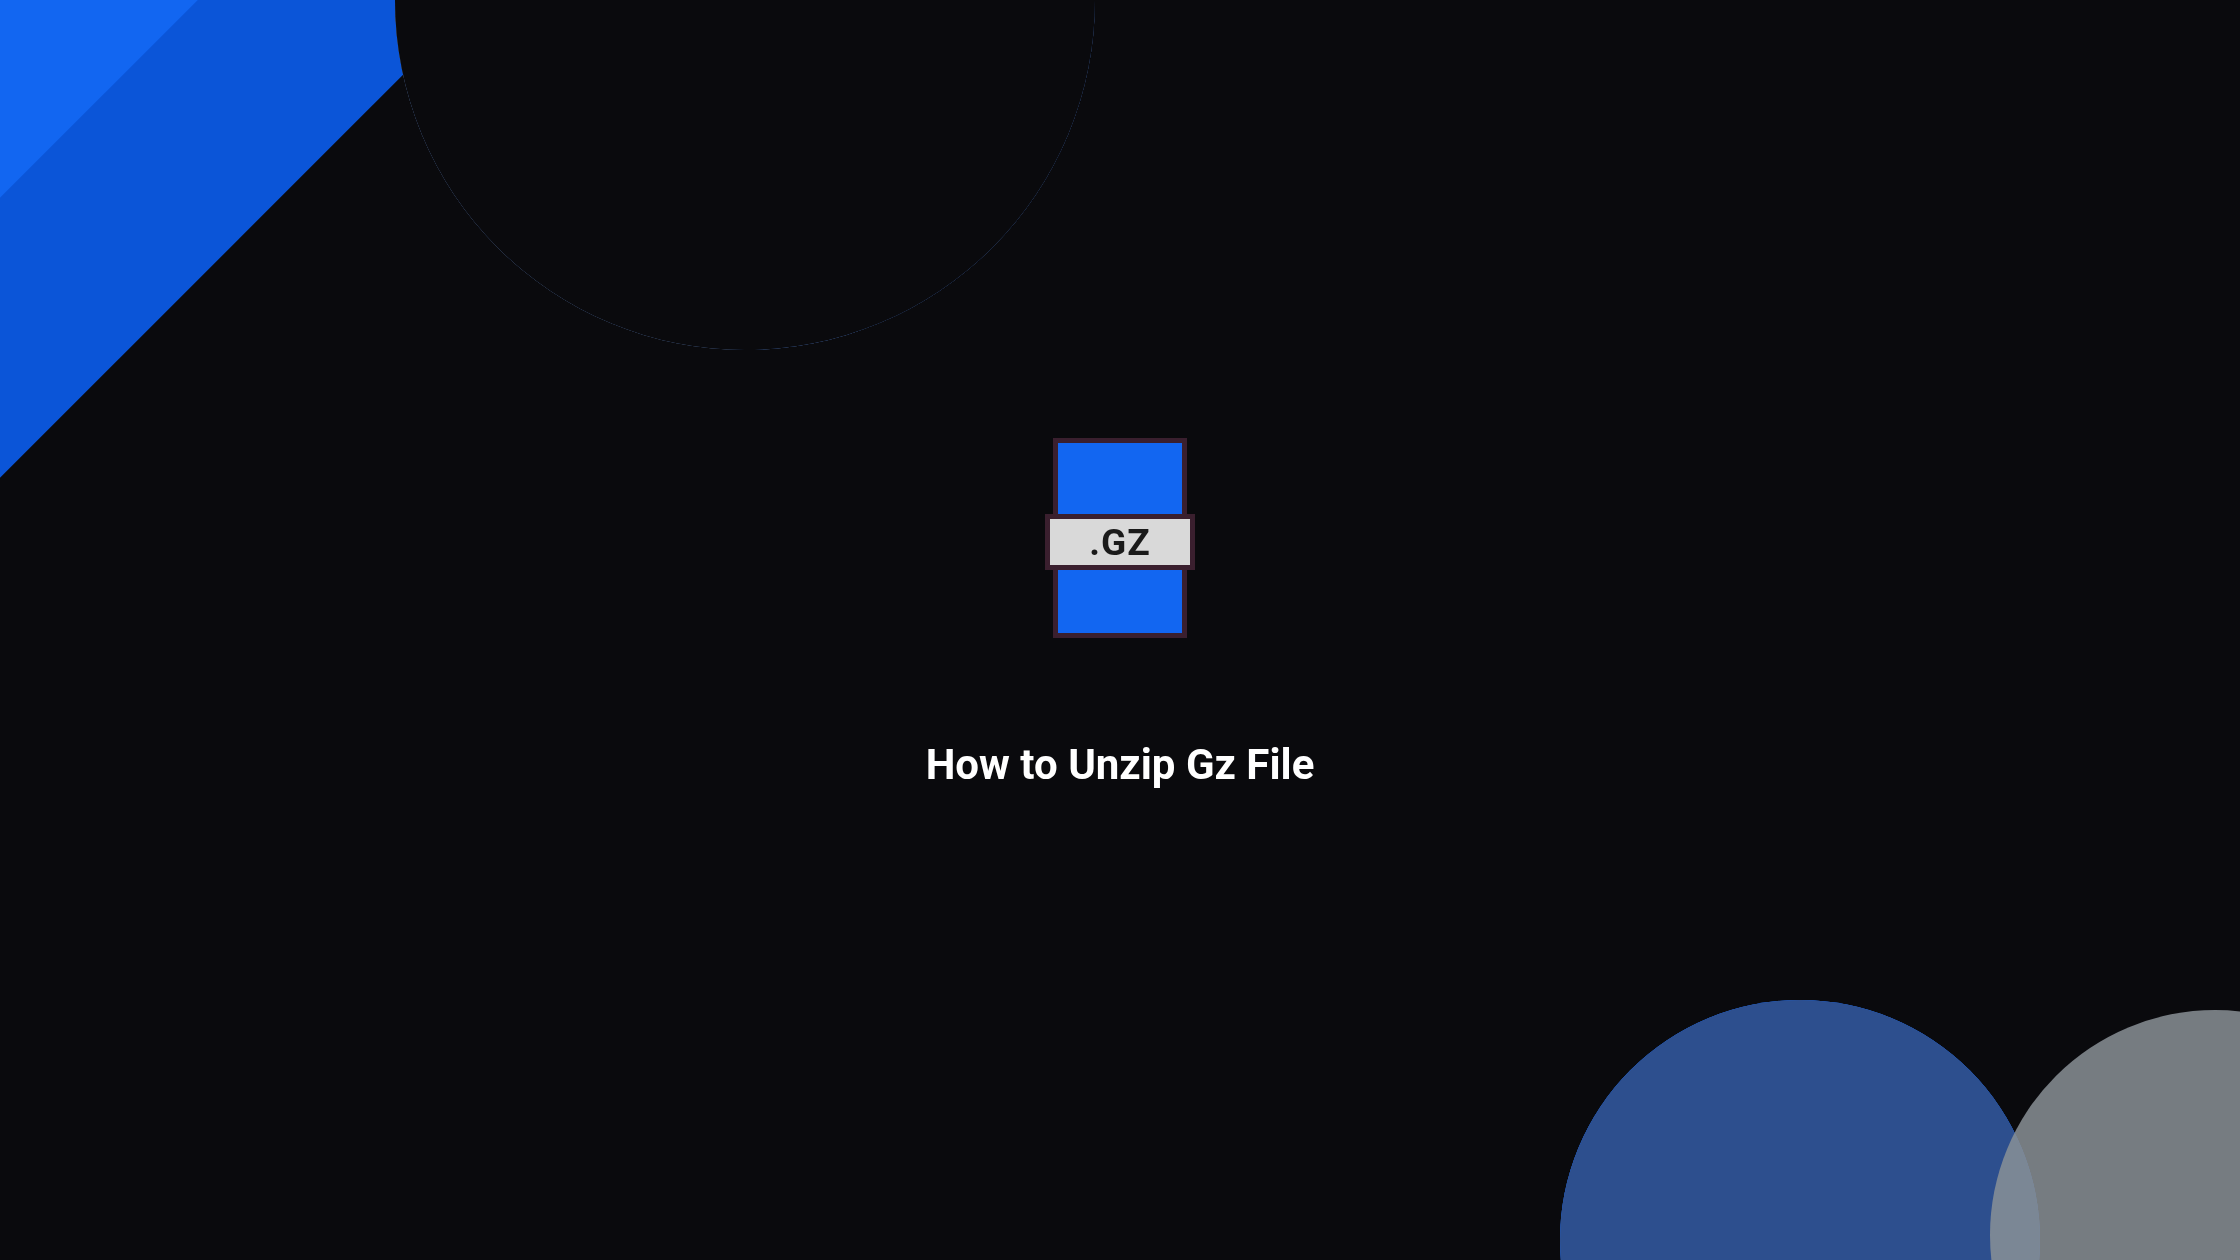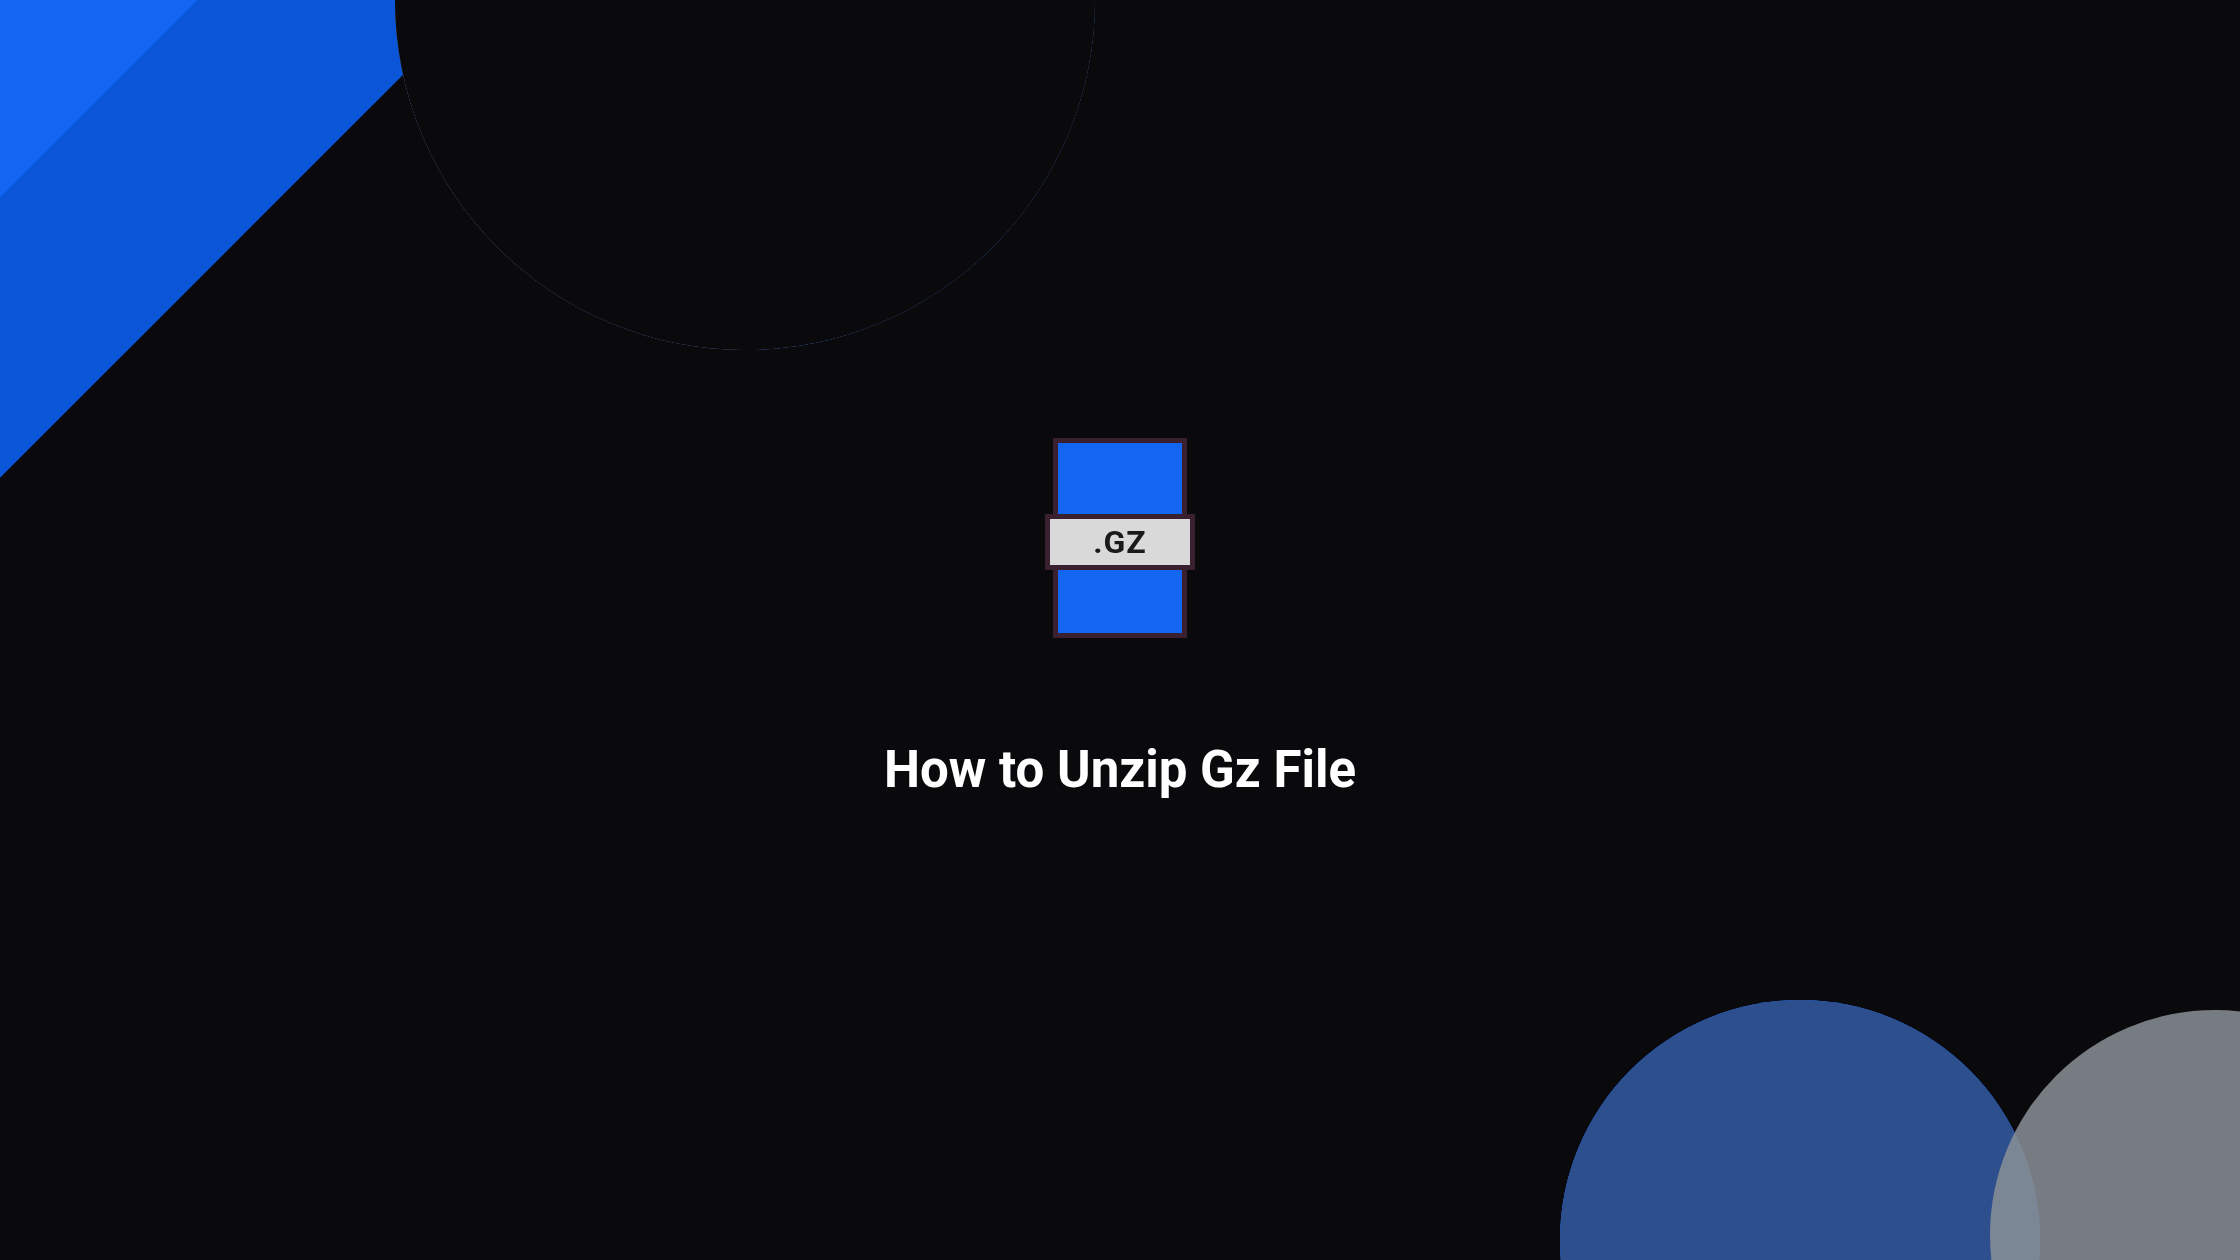--- a/index.html
+++ b/index.html
@@ -207,33 +207,33 @@
       width: 150px;
       height: 56px;
       background: #d9d9d9;
       border: 5px solid #3a1f2e;
       display: flex;
       align-items: center;
       justify-content: center;
     }
     
     .file-extension {
-      font-size: 32px;
+      font-size: 37px;
       font-weight: 700;
       color: #1a1a1a;
       letter-spacing: 1px;
     }
     
     
     .title {
       position: absolute;
       top: 740px;
       left: 50%;
       transform: translateX(-50%);
-      font-size: 51px;
+      font-size: 42px;
       font-weight: 700;
       color: #ffffff;
       text-align: center;
       white-space: nowrap;
     }
   </style>
 </head>
 <body>
 
 <div class="container">

